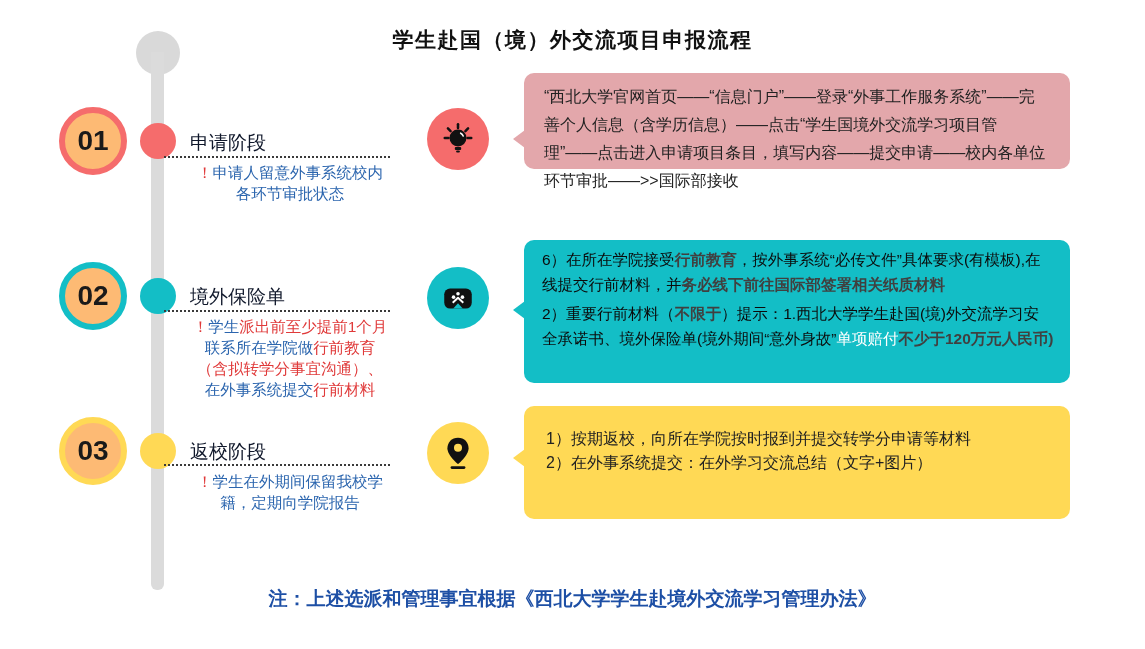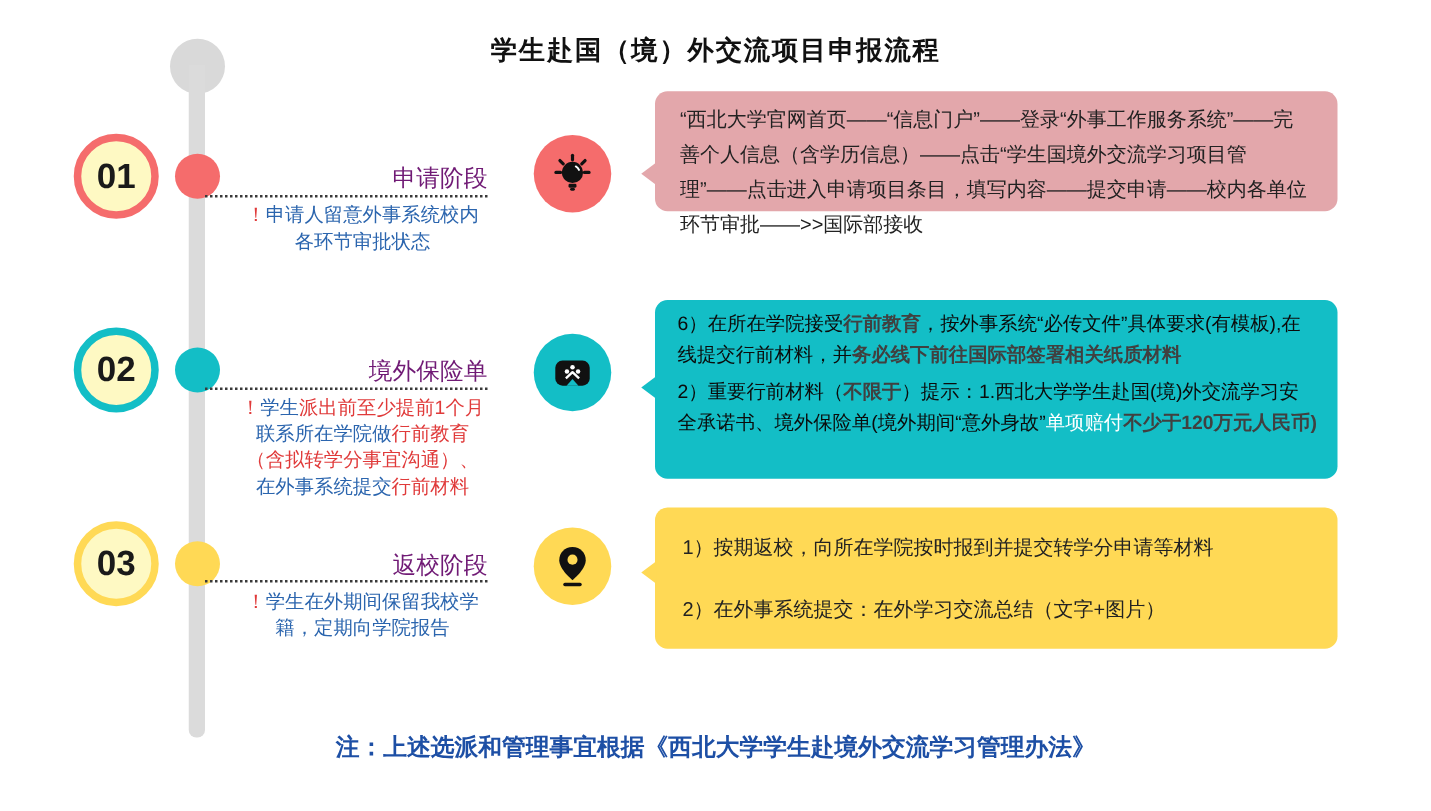--- a/index.html
+++ b/index.html
@@ -13,33 +13,33 @@
 
   .title{position:absolute;top:26px;left:0;width:100%;text-align:center;
          font-size:21px;font-weight:bold;color:#111;letter-spacing:1.5px;}
 
   .timeline-line{position:absolute;left:151px;top:52px;width:13px;height:538px;
                  background:var(--gray_line);border-radius:0 0 6px 6px;}
   .timeline-cap{position:absolute;left:136px;top:31px;width:44px;height:44px;border-radius:50%;
                 background:#D9D9D9;}
 
   .num-circle{position:absolute;left:59px;width:68px;height:68px;border-radius:50%;
-              background:#fef9c3;border:6px solid #000;display:flex;align-items:center;justify-content:center;
+              background:#fdba74;border:6px solid #000;display:flex;align-items:center;justify-content:center;
               font-size:28px;font-weight:bold;color:#1a1a1a;}
   .num-circle.s1{top:107px;border-color:var(--coral);}
   .num-circle.s2{top:262px;border-color:var(--teal);}
   .num-circle.s3{top:417px;border-color:var(--yellow);}
 
   .dot{position:absolute;left:140px;width:36px;height:36px;border-radius:50%;}
   .dot.s1{top:123px;background:var(--coral);}
   .dot.s2{top:278px;background:var(--teal);}
   .dot.s3{top:433px;background:var(--yellow);}
 
-  .stage-label{position:absolute;left:190px;width:200px;text-align:right;
-               font-size:19px;color:#701a75;}
+  .stage-label{position:absolute;left:190px;width:200px;text-align:left;
+               font-size:19px;color:#0f172a;}
   .stage-label.s1{top:130px;} .stage-label.s2{top:284px;} .stage-label.s3{top:439px;}
 
   .dotted{position:absolute;left:164px;width:226px;border-top:2px dotted #3a3a3a;}
   .dotted.s1{top:156px;} .dotted.s2{top:310px;} .dotted.s3{top:464px;}
 
   .stage-note{position:absolute;left:168px;width:244px;text-align:center;
               font-size:15.5px;line-height:21px;white-space:pre-line;}
   .stage-note.s1{top:162px;} .stage-note.s2{top:316px;} .stage-note.s3{top:471px;}
 
   .icon-circle{position:absolute;left:427px;width:62px;height:62px;border-radius:50%;
@@ -55,21 +55,21 @@
                 border-right:12px solid #000;}
   .bubble.b1{top:73px;height:96px;background:var(--pink_box);
              padding:10px 20px;font-size:16px;line-height:28px;}
   .bubble.b1 .tail{top:57px;border-right-color:var(--pink_box);}
   .bubble.b2{top:240px;height:143px;background:var(--teal);
              padding:8px 16px 6px 18px;font-size:15.5px;line-height:24.5px;color:#0b0b0b;}
   .bubble.b2 p + p{margin-top:5px;}
   .bubble.b2 .tail{top:61px;border-right-color:var(--teal);}
   .bubble.b3{top:406px;height:113px;background:var(--yellow);
              padding:21px 22px;font-size:16px;line-height:24px;}
-  .bubble.b3 p + p{margin-top:26px;}
+  .bubble.b3 p + p{}
   .bubble.b3 .tail{top:43px;border-right-color:var(--yellow);}
 
   .footer-note{position:absolute;left:0;top:583px;width:100%;text-align:center;
                font-size:19px;font-weight:bold;color:var(--note_blue);line-height:32px;}
 
   .seg-red{color:var(--red_text);}
   .seg-blue{color:var(--blue_text);margin-top:12px;}
   .seg-dark{color:inherit;}
   .seg-white{color:#ffffff;}
   .seg-white-b{color:#404040;font-weight:bold;}

